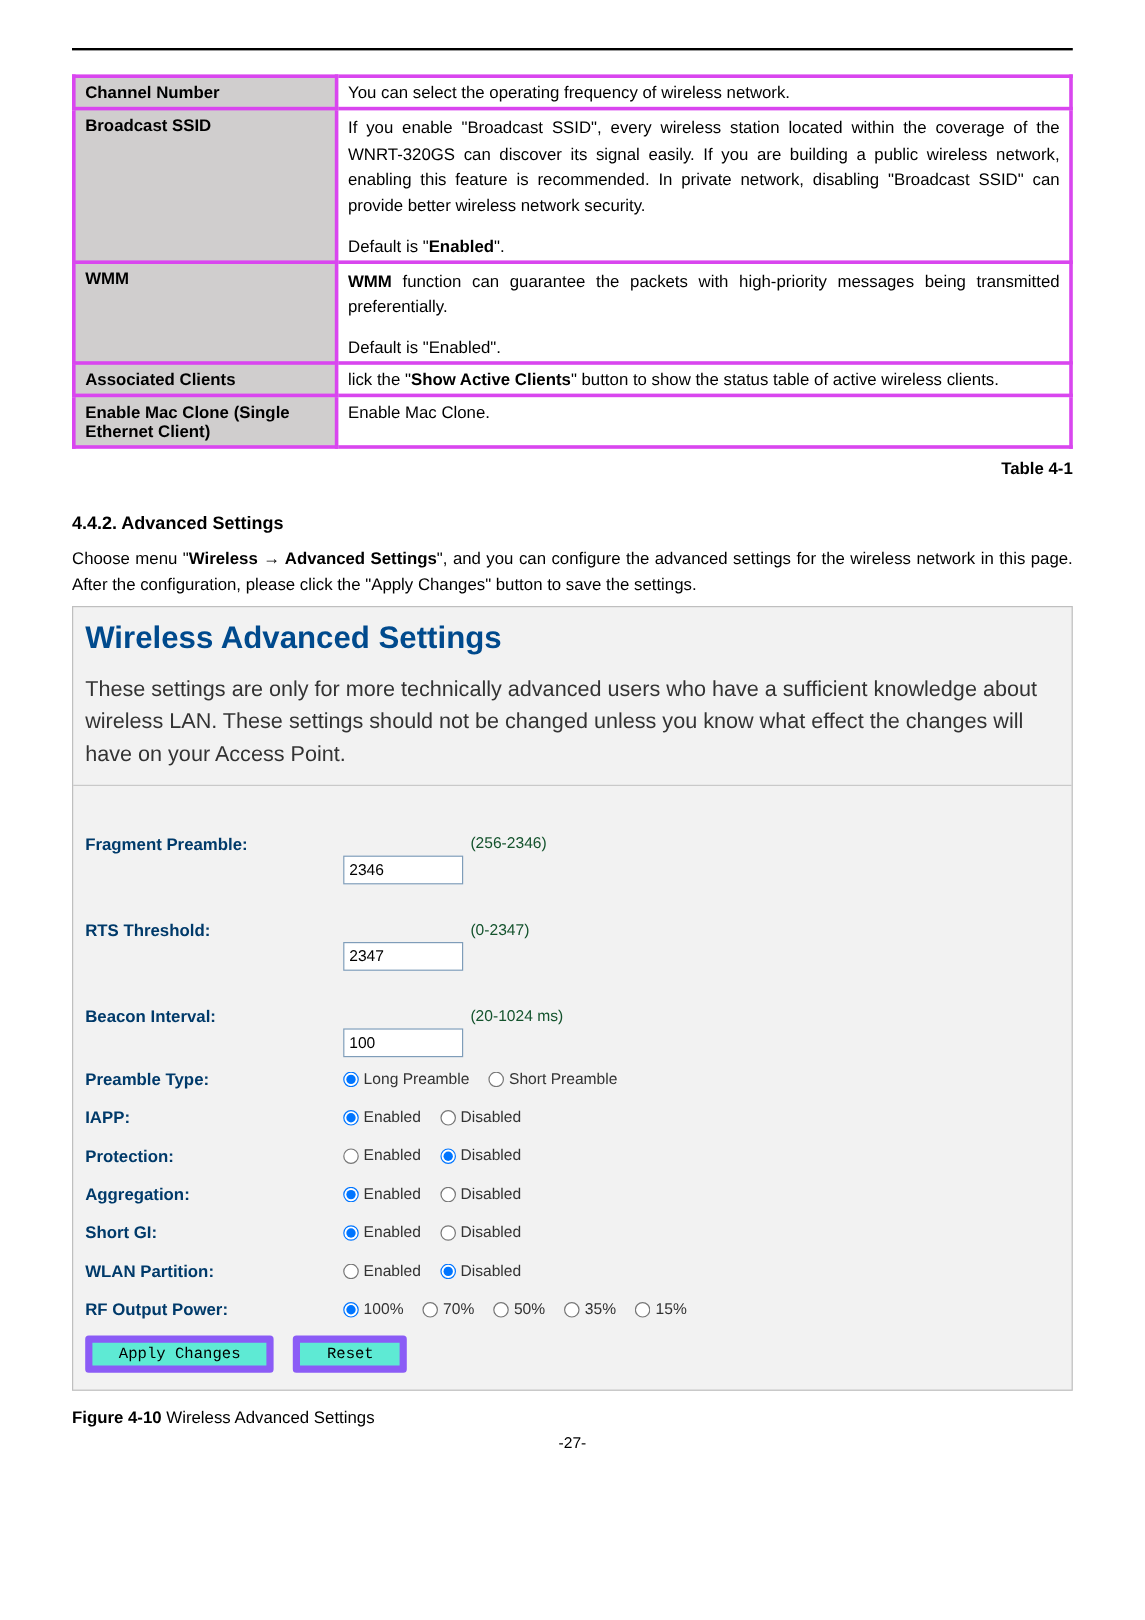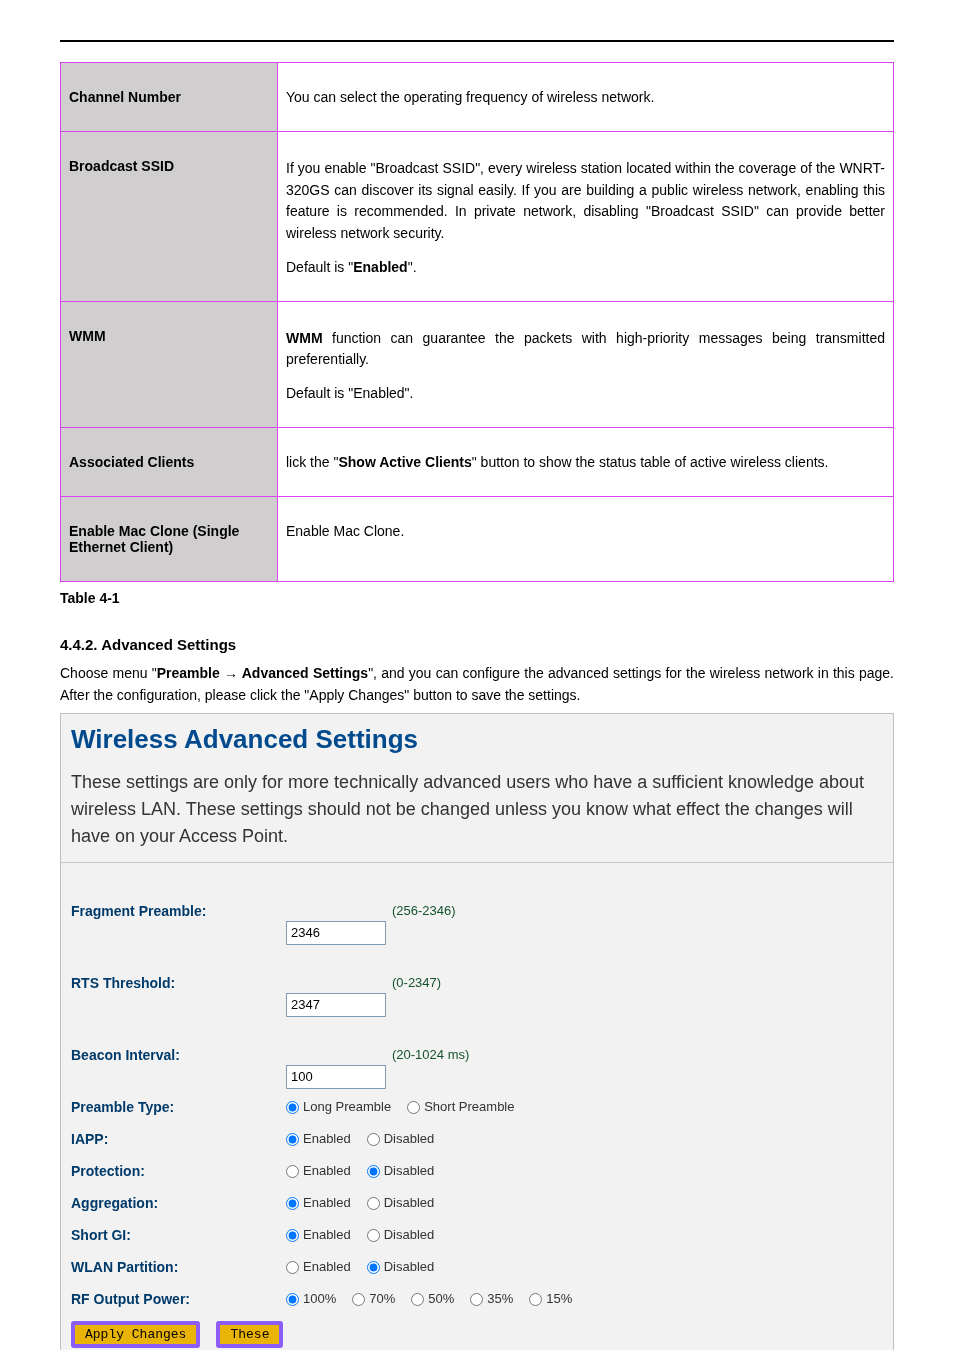--- a/index.html
+++ b/index.html
@@ -14,32 +14,32 @@
   .top-rule {
     border-top: 2px solid #000;
     margin-bottom: 20px;
   }
   table.param-table {
     border-collapse: collapse;
     width: 100%;
     margin-bottom: 8px;
   }
   table.param-table td, table.param-table th {
-    border: 1px solid #d946ef;
-    padding: 26px 8px;
+    border: 3px solid #d946ef;
+    padding: 4px 8px;
     vertical-align: top;
     text-align: left;
   }
   table.param-table .label-cell {
     background: #d0cece;
     font-weight: bold;
     width: 200px;
   }
   .table-caption {
-    text-align: left;
+    text-align: right;
     font-weight: bold;
     margin: 6px 0 30px 0;
   }
   h3.section-heading {
     font-size: 15px;
     font-weight: bold;
     margin: 0 0 10px 0;
   }
   p.body-text {
     line-height: 1.55;
@@ -108,24 +108,24 @@
     margin-right: 10px;
     font-size: 13px;
     color: #333;
   }
   .radio-wrap input {
     margin: 0 4px 0 0;
   }
   .btn {
     font-family: "Courier New", monospace;
     font-size: 13px;
-    background: #eab308;
-    border: 4px solid #8b5cf6;
+    background: #5eead4;
+    border: 6px solid #8b5cf6;
     border-radius: 3px;
-    padding: 2px 10px;
+    padding: 2px 22px;
     cursor: pointer;
   }
   .btn-row {
     display: flex;
     gap: 16px;
     margin-top: 8px;
   }
   .fig-caption {
     text-align: left;
     margin: 14px 0 6px 0;
@@ -177,21 +177,21 @@
     <td class="label-cell">Enable Mac Clone (Single Ethernet Client)</td>
     <td>Enable Mac Clone.</td>
   </tr>
 </tbody>
   </table>
 
 <div class="table-caption">Table 4-1</div>
 
 <h3 class="section-heading">4.4.2.  Advanced Settings</h3>
 <p class="body-text">
-  <span>Choose menu "</span><b>Preamble → Advanced Settings</b><span>", and you can configure the advanced settings for the wireless network in this page. After the configuration, please click the "Apply Changes" button to save the settings.</span>
+  <span>Choose menu "</span><b>Wireless → Advanced Settings</b><span>", and you can configure the advanced settings for the wireless network in this page. After the configuration, please click the "Apply Changes" button to save the settings.</span>
 </p>
 
 <div class="panel">
   <h2 class="panel-title">Wireless Advanced Settings</h2>
   <p class="panel-desc">These settings are only for more technically advanced users who have a sufficient knowledge about wireless LAN. These settings should not be changed unless you know what effect the changes will have on your Access Point.</p>
   <hr class="panel-hr">
 
   <div class="form-row">
     <div class="form-label">Fragment Preamble:</div>
     <div class="form-value">
@@ -321,21 +321,21 @@
         </label>
       <label class="radio-wrap">
           <input type="radio" name="rf" style="">
           <span>15%</span>
         </label>
     </div>
   </div>
 
   <div class="btn-row">
     <button class="btn">Apply Changes</button>
-    <button class="btn">These</button>
+    <button class="btn">Reset</button>
   </div>
 </div>
 
 <div class="fig-caption">
   <span class="bold">Figure 4-10</span><span> Wireless Advanced Settings</span>
 </div>
 
 <div class="page-footer">-27-</div>
 
 </body></html>

